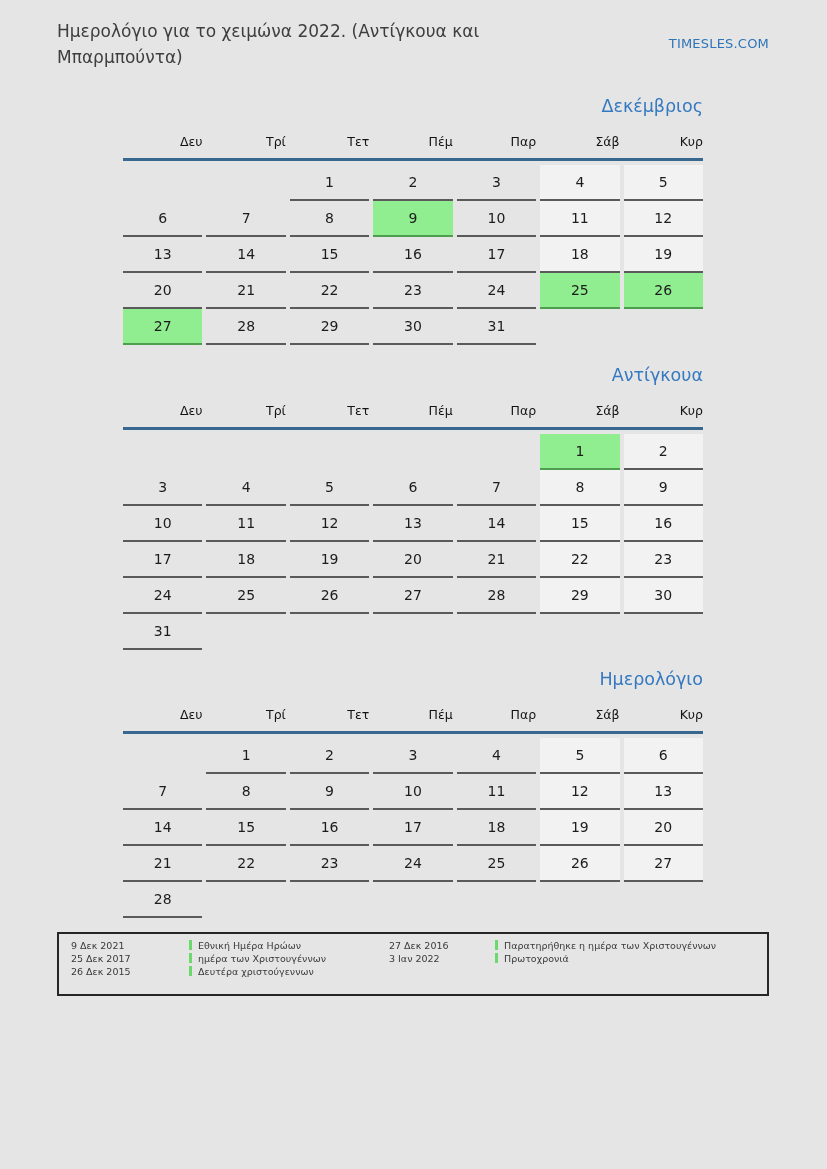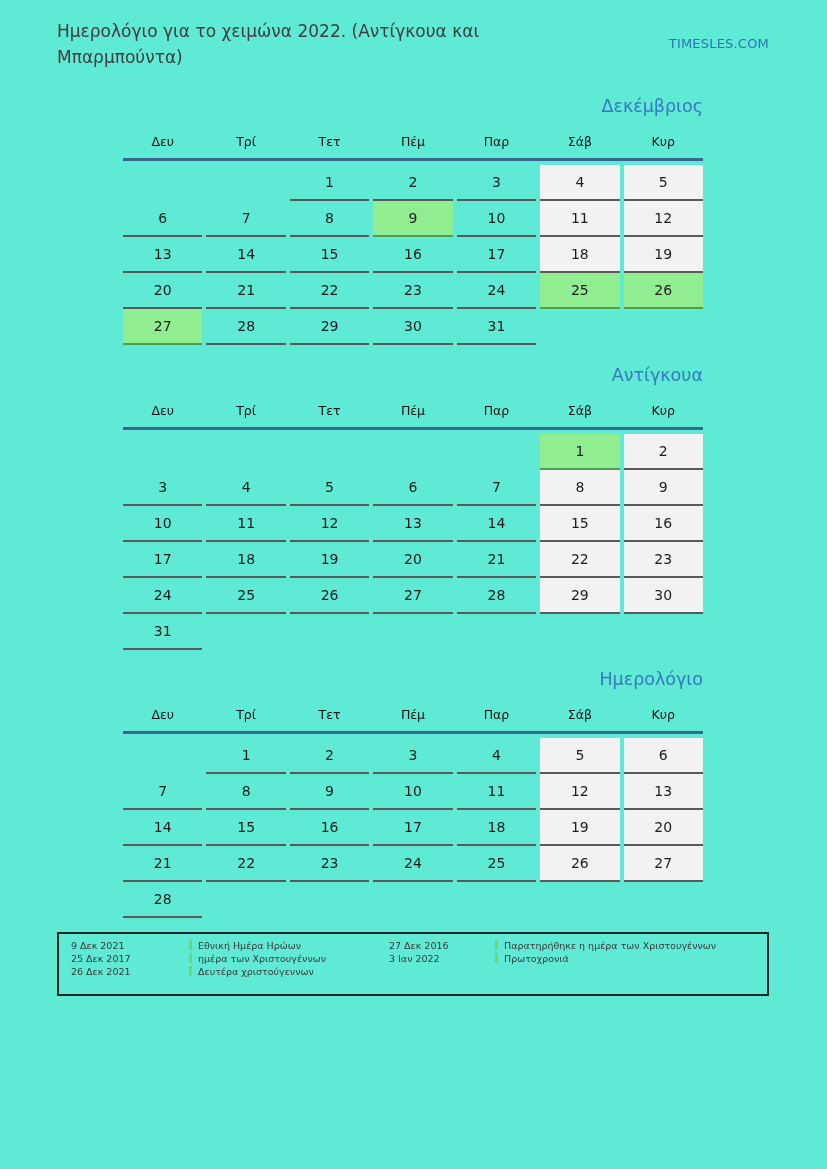--- a/index.html
+++ b/index.html
@@ -1,36 +1,36 @@
 <!DOCTYPE html>
 <html><head>
 <meta charset="utf-8">
 <style>
   html,body{margin:0;padding:0;background:#ffffff;}
   .page{
-    position:relative;width:827px;height:1169px;background:#5eead4;overflow:hidden;
+    position:relative;width:827px;height:1169px;background:#e5e5e5;overflow:hidden;
     font-family:"DejaVu Sans","Liberation Sans",sans-serif;color:#1c1c1c;
   }
   .header-title{
     position:absolute;left:57px;top:18px;width:500px;
     font-size:17px;line-height:26px;color:#3e3e3e;
   }
   .brand{
     position:absolute;top:36px;right:58px;
     font-size:13px;letter-spacing:.2px;color:var(--brand-blue,#2d74b8);
     text-decoration:none;cursor:pointer;
   }
   .month{position:absolute;left:123px;width:580px;}
   .m0{top:95px}.m1{top:364px}.m2{top:668px}
   .month-title{
     text-align:right;font-size:17.5px;line-height:22px;
     color:var(--accent-blue,#3579c0);
   }
   .weekdays{display:grid;grid-template-columns:repeat(7,1fr);column-gap:4px;padding:17px 0 9px;}
-  .weekday-cell{text-align:center;font-size:12.5px;color:#141414;}
+  .weekday-cell{text-align:right;font-size:12.5px;color:#141414;}
   .headline{height:3px;background:var(--line-blue,#38678f);}
   .days{display:grid;grid-template-columns:repeat(7,1fr);column-gap:4px;margin-top:4px;}
   .day{
     height:34px;display:flex;align-items:center;justify-content:center;
     font-size:14px;border-bottom:2px solid transparent;
   }
   .day.has{border-bottom-color:var(--cell-underline,#5a5a5a);}
   .day.we{background:var(--weekend-gray,#f2f2f2);}
   .day.hol{background:var(--holiday-green,#90ee90);border-bottom-color:var(--holiday-underline,#4f9e4f);}
   .legend{
@@ -214,19 +214,19 @@
   <div class="legend">
     <div class="legend-grid">
         <span class="lcell">9 Δεκ 2021</span>
         <span class="lcell lname"><span class="bar"></span>Εθνική Ημέρα Ηρώων</span>
         <span class="lcell">27 Δεκ 2016</span>
         <span class="lcell lname"><span class="bar"></span>Παρατηρήθηκε η ημέρα των Χριστουγέννων</span>
         <span class="lcell">25 Δεκ 2017</span>
         <span class="lcell lname"><span class="bar"></span>ημέρα των Χριστουγέννων</span>
         <span class="lcell">3 Ιαν 2022</span>
         <span class="lcell lname"><span class="bar"></span>Πρωτοχρονιά</span>
-        <span class="lcell">26 Δεκ 2021</span>
+        <span class="lcell">26 Δεκ 2015</span>
         <span class="lcell lname"><span class="bar"></span>Δευτέρα χριστούγεννων</span>
         <span class="lcell"></span>
         <span class="lcell lname"></span>
       </div>
   </div>
 </div>
 
 </body></html>

